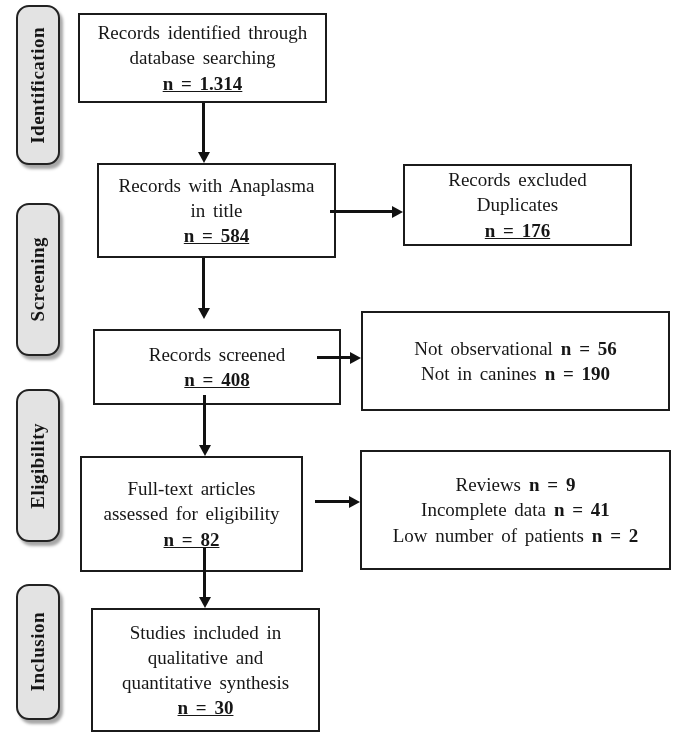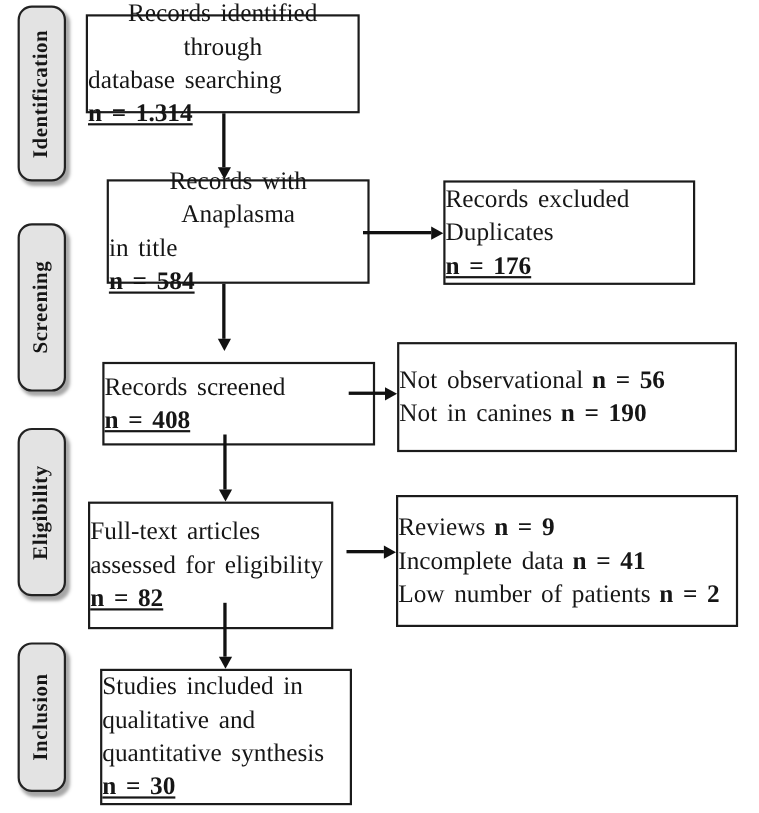--- a/index.html
+++ b/index.html
@@ -21,34 +21,34 @@
   }
   .stage-identification { top:5px;   height:160px; }
   .stage-screening      { top:203px; height:153px; }
   .stage-eligibility    { top:389px; height:153px; }
   .stage-inclusion      { top:584px; height:136px; }
 
   
   .fbox {
     position:absolute; box-sizing:border-box; background:#ffffff;
     border:2px solid #1b1b1b;
-    display:flex; flex-direction:column; align-items:flex-start; justify-content:center;
-    text-align:center; font-size:23px; line-height:1.32; word-spacing:3px;
+    display:flex; flex-direction:column; align-items:center; justify-content:center;
+    text-align:center; font-size:19px; line-height:1.32; word-spacing:3px;
   }
   .fbox .count { font-weight:700;text-decoration:underline; }
   .row { white-space:nowrap; }
   .count-inline { font-weight:700; margin-left:8px; }
 
   .b1 { left:78px;  top:13px;  width:249px; height:90px;  }
   .b2 { left:78px;  top:163px; width:239px; height:95px;margin-left:19px;  }
   .b3 { left:93px;  top:329px; width:248px; height:76px;  }
   .b4 { left:80px;  top:456px; width:223px; height:116px;  }
   .b5 { left:91px;  top:608px; width:229px; height:124px; }
 
-  .r1 { left:403px; top:164px; width:229px; height:95px;  }
+  .r1 { left:403px; top:164px; width:229px; height:82px;  }
   .r2 { left:361px; top:311px; width:309px; height:100px; }
   .r3 { left:360px; top:450px; width:311px; height:120px;  }
 
   
   .arrow-v { position:absolute; width:13px; display:flex; flex-direction:column; align-items:center; }
   .arrow-v .stem { width:3px; flex:1; background:#111111; }
   .arrow-v .head { width:0; height:0; border-left:6.5px solid transparent; border-right:6.5px solid transparent; border-top:11px solid #111111; }
   .arrow-h { position:absolute; height:13px; display:flex; align-items:center; }
   .arrow-h .stem { height:3px; flex:1; background:#111111; }
   .arrow-h .head { width:0; height:0; border-top:6.5px solid transparent; border-bottom:6.5px solid transparent; border-left:11px solid #111111; }

